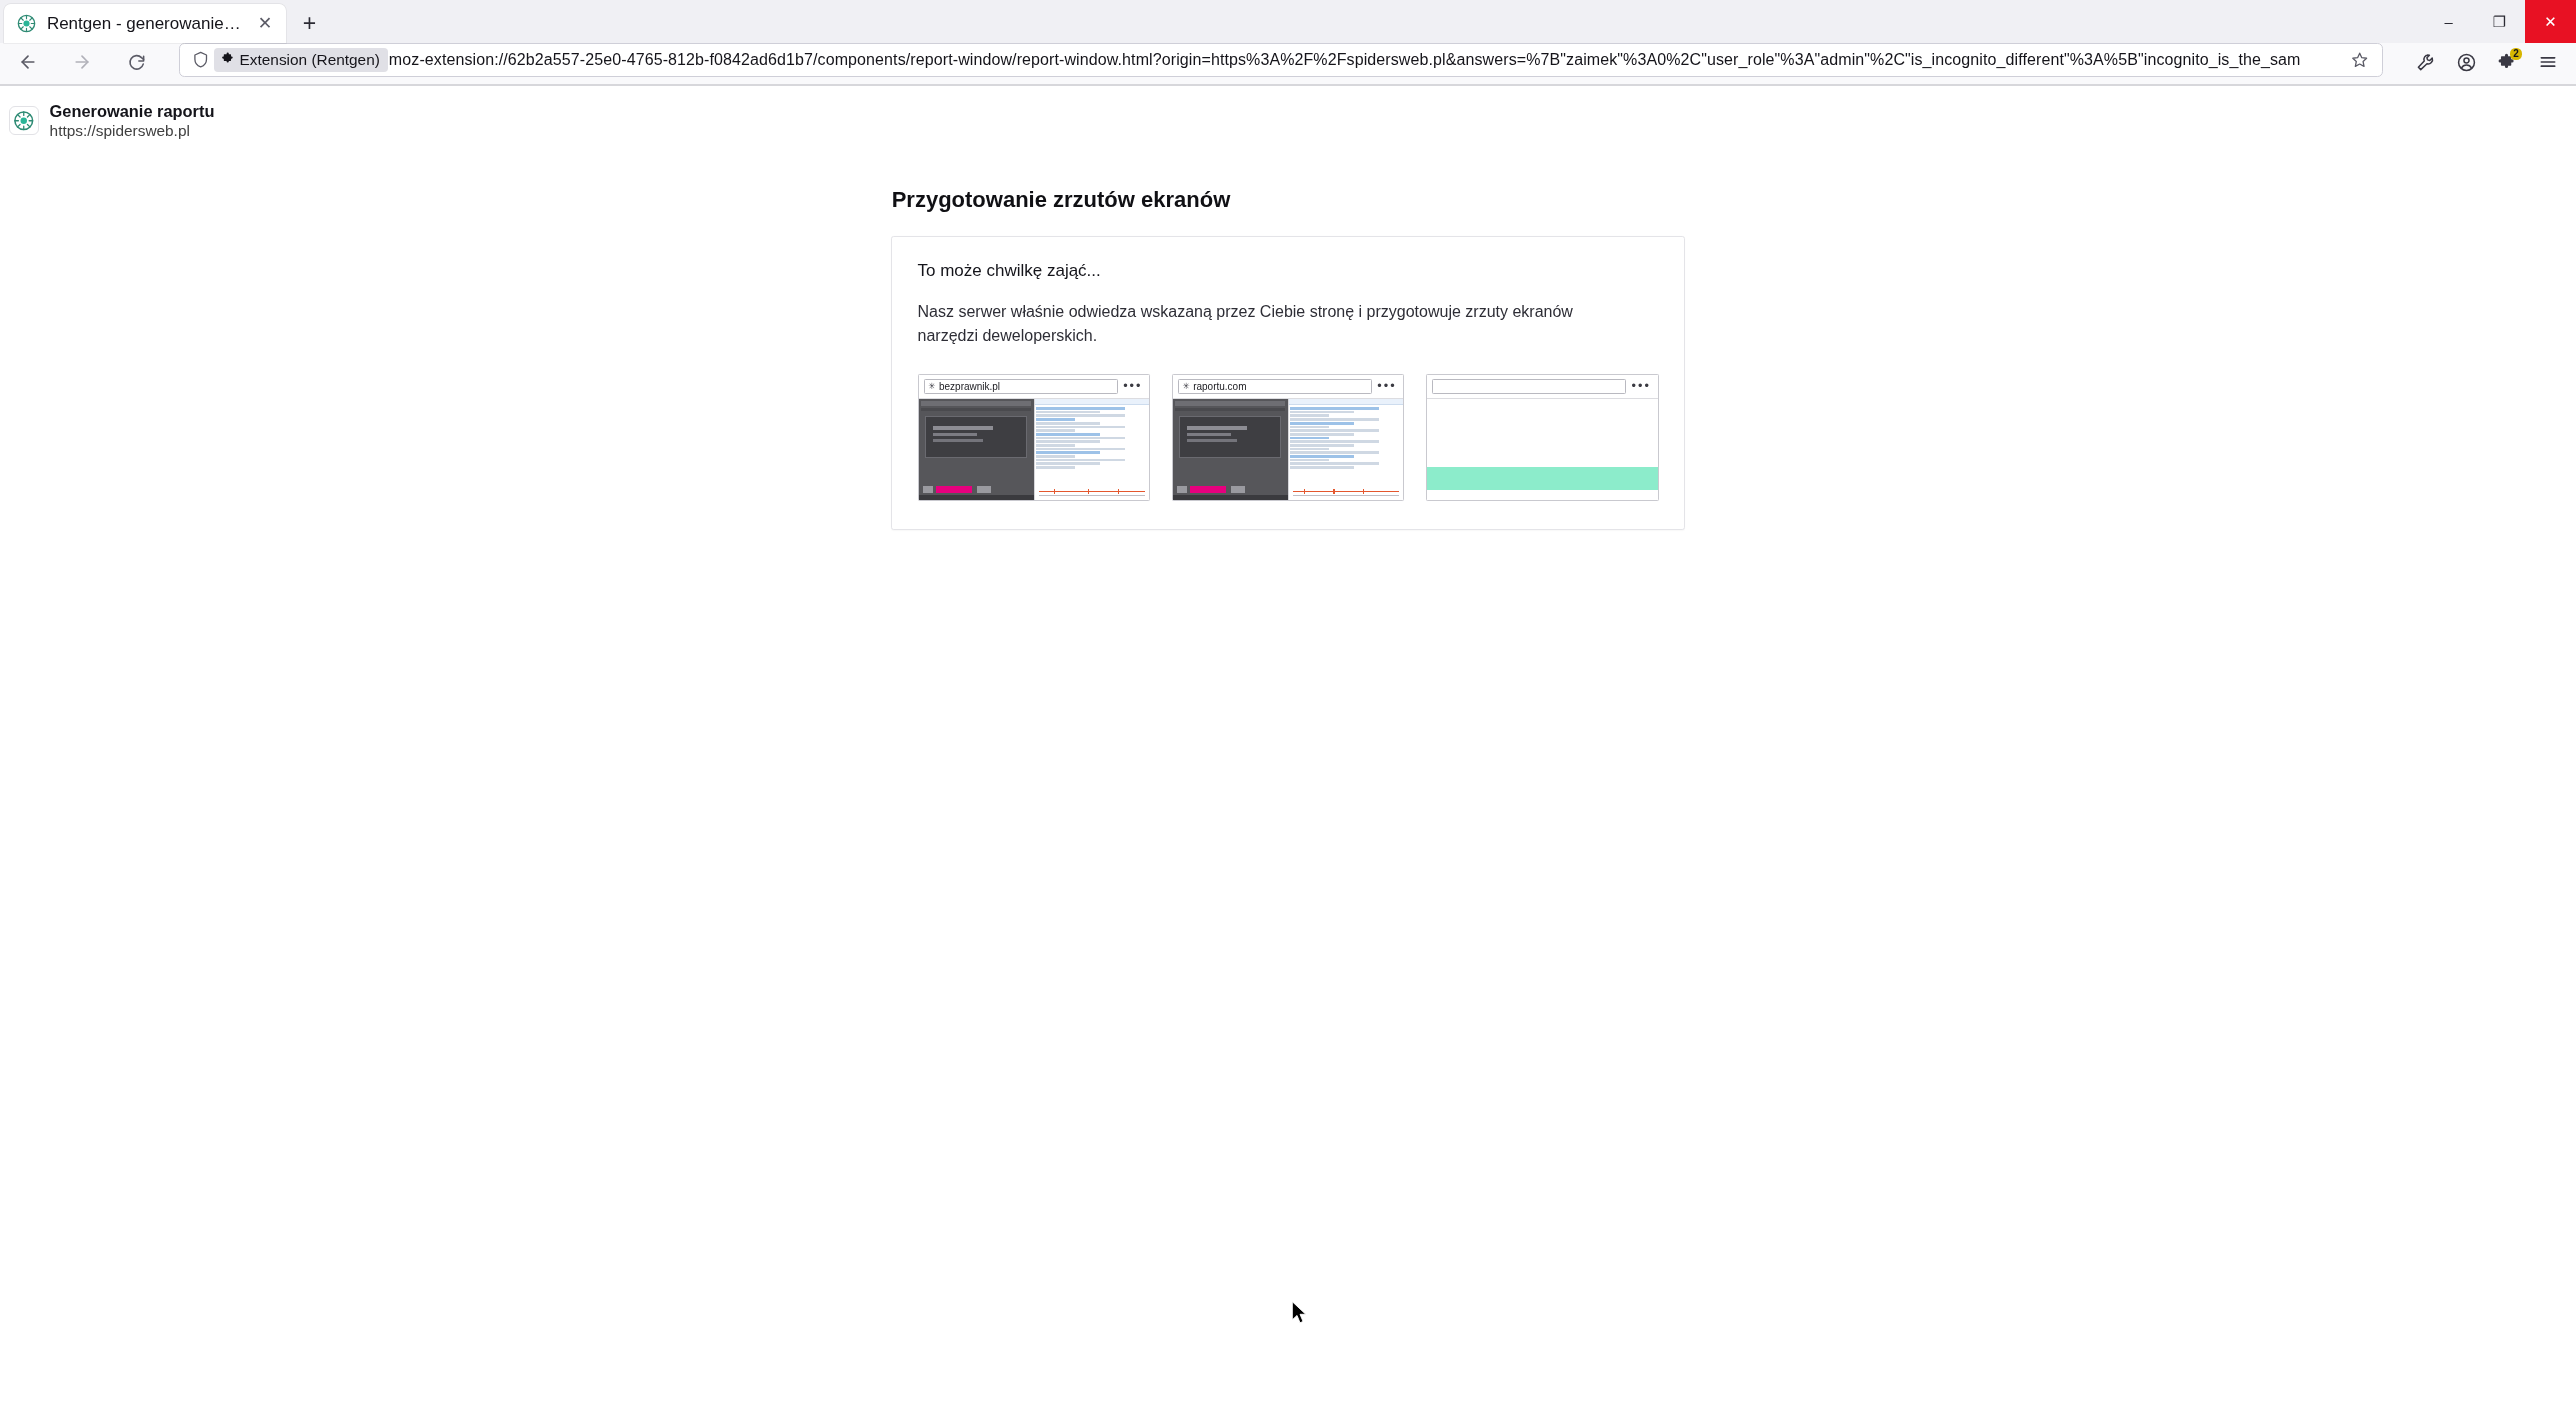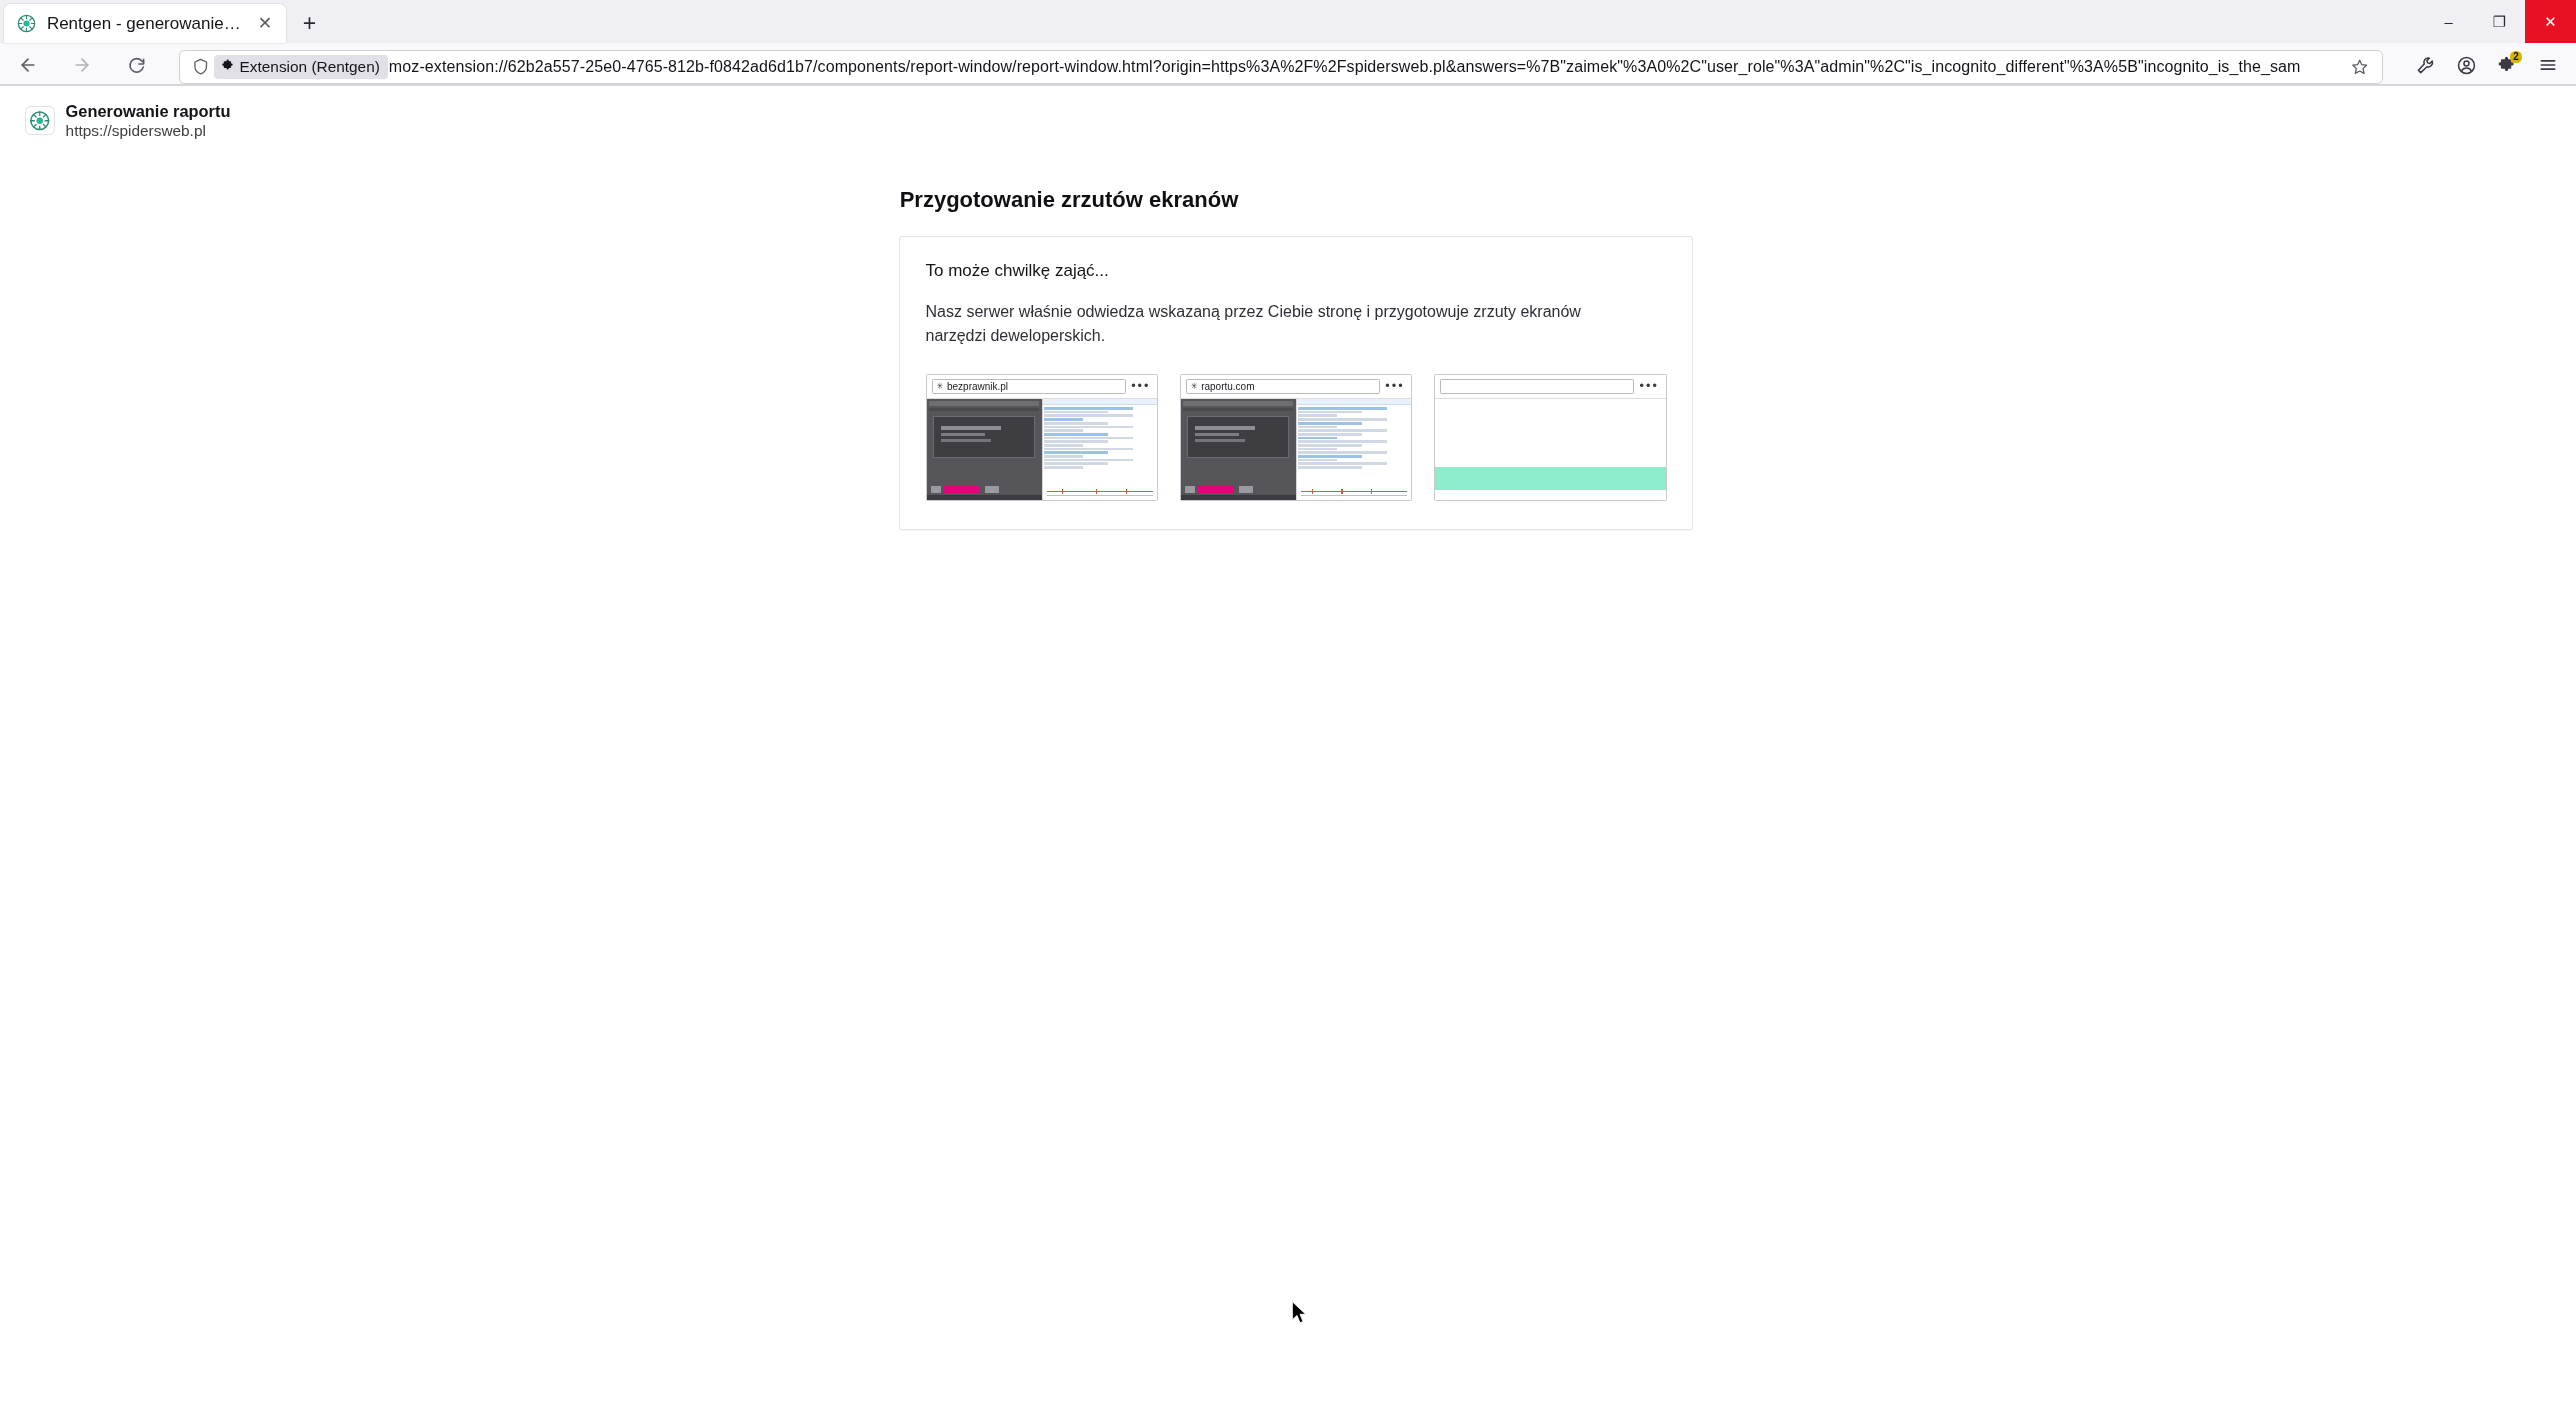--- a/index.html
+++ b/index.html
@@ -81,21 +81,21 @@
     width: 51px; height: 43px;
     display: flex; align-items: center; justify-content: center;
     color: #2b2a33;
     font-size: 14.8px;
   }
   .winbtn.close { background: #e81123; color: #fff; }
 
   .navbar {
     height: 42px;
     display: flex;
-    align-items: flex-end;
+    align-items: flex-start;
     gap: 16px;
     padding: 0 9.4px;
     background: #f9f9fb;
     border-bottom: 0.7px solid #d7d7db;
   }
   .navbtn {
     width: 38px; height: 38px;
     display: flex; align-items: center; justify-content: center;
     color: #5b5b66;
     border-radius: 5.4px;
@@ -163,21 +163,20 @@
     line-height: 12px;
     font-weight: 700;
   }
 
   
   .page {
     position: relative;
     width: 100%;
     height: calc(1411px - 85px);
     background: #ffffff;
-    padding-left: 16px;
   }
   .page-header {
     display: flex;
     align-items: center;
     gap: 10.7px;
     padding: 14.8px 0 0 9.4px;
   }
   .logo {
     width: 29.5px; height: 29.5px;
     border-radius: 6px;

